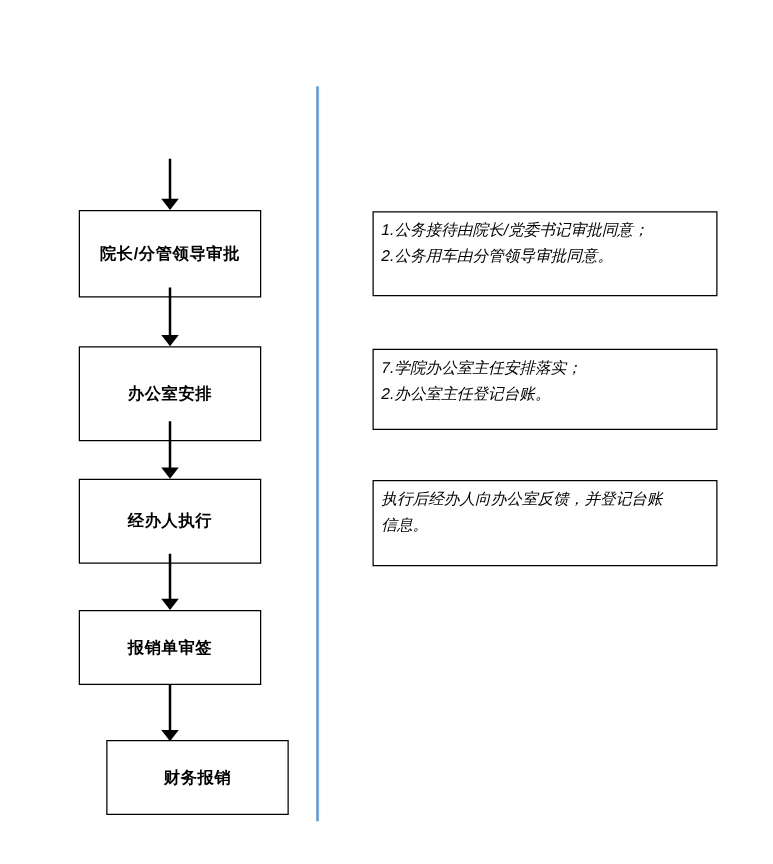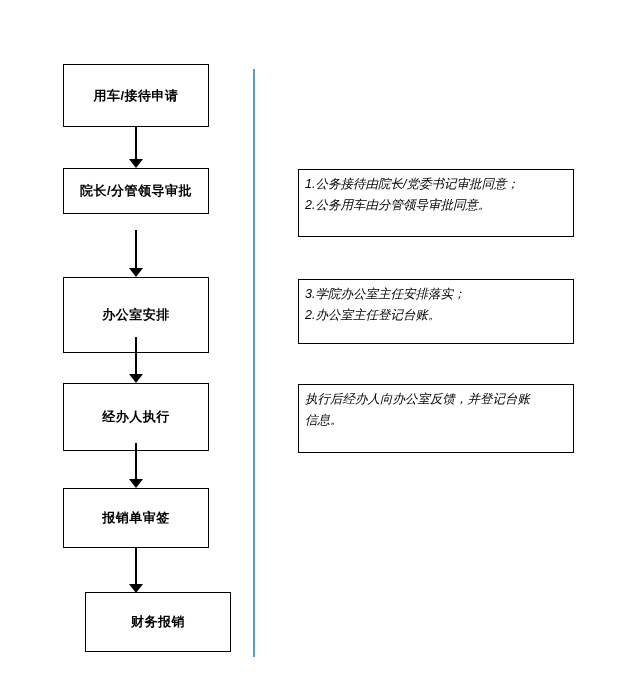--- a/index.html
+++ b/index.html
@@ -70,24 +70,21 @@
     line-height: 21px;
     font-style: italic;
   }
   .note-line { white-space: nowrap; }
 </style>
 </head>
 <body>
 
 <div class="canvas">
 
-  <div class="step-box" style="top:64px;height:63px;">
-    <span>用车/接待申请</span>
-  </div>
-  <div class="step-box" style="top:168px;height:46px;">
+  <div class="step-box" style="top:168px;height:70px;">
     <span>院长/分管领导审批</span>
   </div>
   <div class="step-box" style="top:277px;height:76px;">
     <span>办公室安排</span>
   </div>
   <div class="step-box" style="top:383px;height:68px;">
     <span>经办人执行</span>
   </div>
   <div class="step-box" style="top:488px;height:60px;">
     <span>报销单审签</span>
@@ -117,21 +114,21 @@
     <div class="arrow-head"></div>
   </div>
 
   <div class="divider"></div>
 
   <div class="note-box" style="top:169px;height:68px;">
     <div class="note-line">1.公务接待由院长/党委书记审批同意；</div>
     <div class="note-line">2.公务用车由分管领导审批同意。</div>
   </div>
   <div class="note-box" style="top:279px;height:65px;">
-    <div class="note-line">3.学院办公室主任安排落实；</div>
+    <div class="note-line">7.学院办公室主任安排落实；</div>
     <div class="note-line">2.办公室主任登记台账。</div>
   </div>
   <div class="note-box" style="top:384px;height:69px;">
     <div class="note-line">执行后经办人向办公室反馈，并登记台账</div>
     <div class="note-line">信息。</div>
   </div>
 
 </div>
 
 </body></html>

